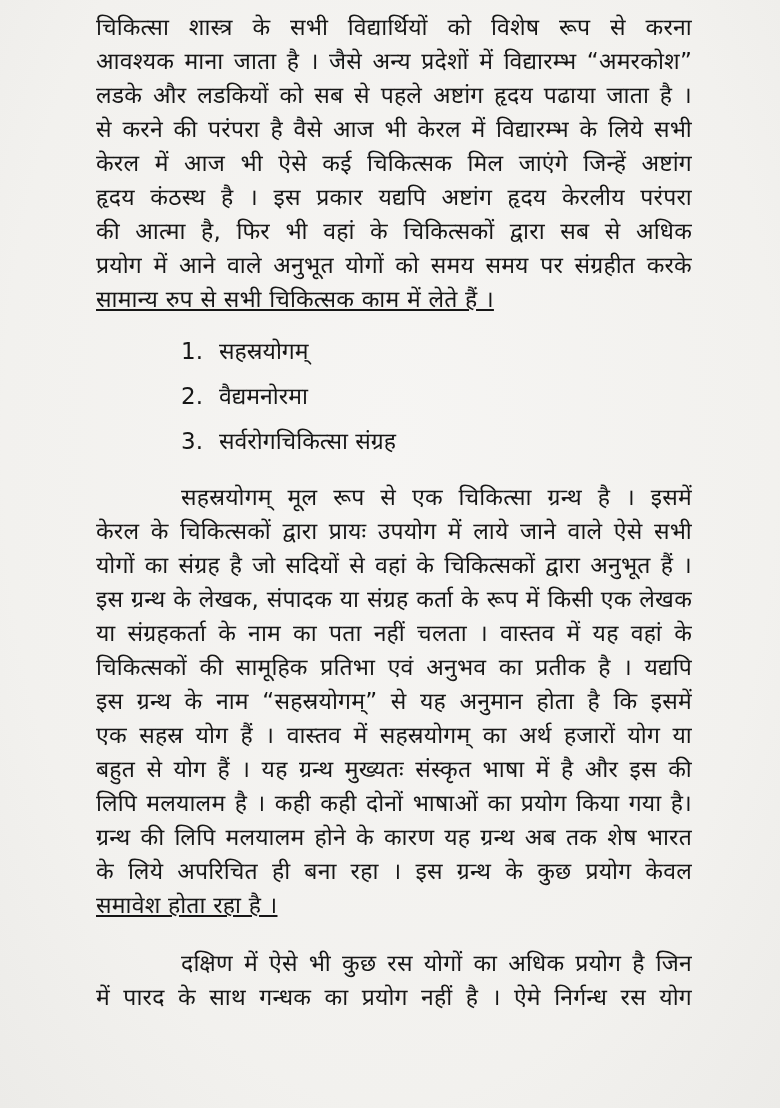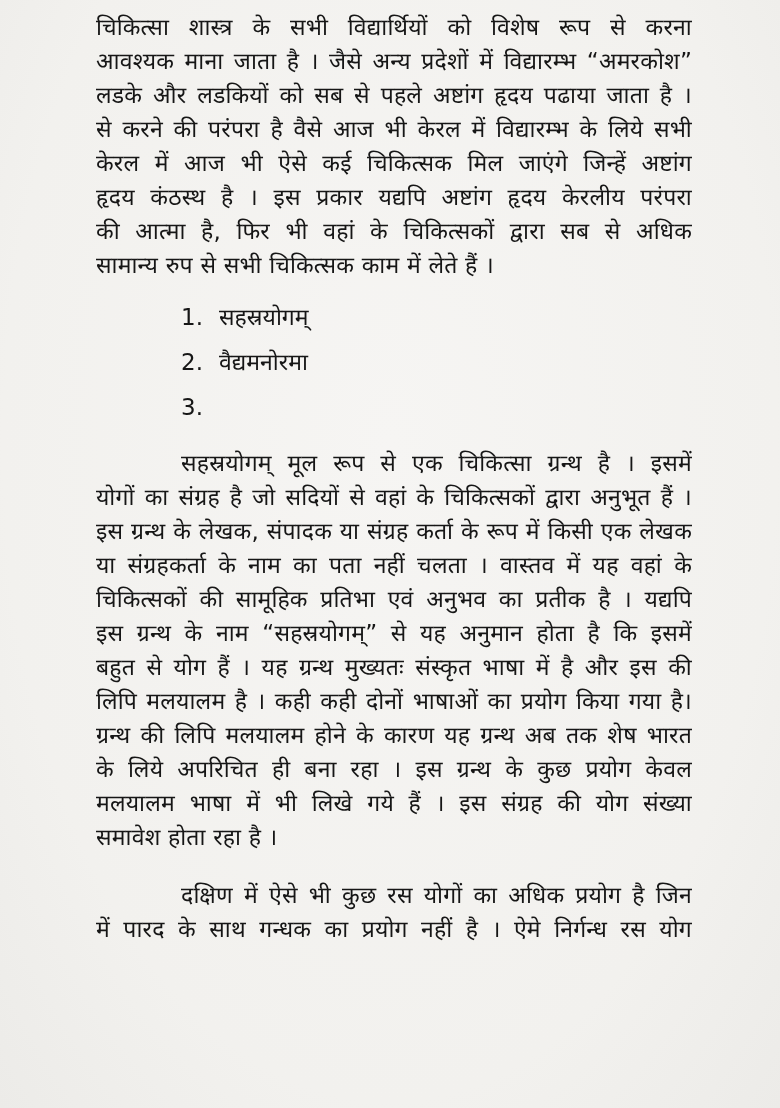--- a/index.html
+++ b/index.html
@@ -34,20 +34,21 @@
     text-align-last: justify;
     overflow: hidden;
     letter-spacing: 0.2px;
     text-rendering: optimizeLegibility;
   }
   
   .line::after { content: ""; display: inline-block; width: 0; }
   .line.flush-left {
     text-align: center;
     text-align-last: left;
+    text-decoration: underline;
   }
   .line.first-indent {
     text-indent: 85px;
     margin-top: 18px;
   }
   .para-1 { margin-bottom: 18px; }
   .book-list { margin: 0 0 22px 0; padding: 0; list-style: none; }
   .book-list .list-item {
     display: flex;
     align-items: baseline;
@@ -72,49 +73,52 @@
 <div class="page">
 
   <div class="para para-1">
     <div class="line">चिकित्सा शास्त्र के सभी विद्यार्थियों को विशेष रूप से करना</div>
     <div class="line">आवश्यक माना जाता है । जैसे अन्य प्रदेशों में विद्यारम्भ “अमरकोश”</div>
     <div class="line">लडके और लडकियों को सब से पहले अष्टांग हृदय पढाया जाता है ।</div>
     <div class="line">से करने की परंपरा है वैसे आज भी केरल में विद्यारम्भ के लिये सभी</div>
     <div class="line">केरल में आज भी ऐसे कई चिकित्सक मिल जाएंगे जिन्हें अष्टांग</div>
     <div class="line">हृदय कंठस्थ है । इस प्रकार यद्यपि अष्टांग हृदय केरलीय परंपरा</div>
     <div class="line">की आत्मा है, फिर भी वहां के चिकित्सकों द्वारा सब से अधिक</div>
+    <div class="line">प्रयोग में आने वाले अनुभूत योगों को समय समय पर संग्रहीत करके</div>
     <div class="line flush-left">सामान्य रुप से सभी चिकित्सक काम में लेते हैं ।</div>
   </div>
 
   <div class="book-list">
     <div class="list-item">
       <span class="list-number">1.</span>
       <span class="list-label">सहस्रयोगम्</span>
     </div>
     <div class="list-item">
       <span class="list-number">2.</span>
       <span class="list-label">वैद्यमनोरमा</span>
     </div>
     <div class="list-item">
       <span class="list-number">3.</span>
+      <span class="list-label">सर्वरोगचिकित्सा संग्रह</span>
     </div>
   </div>
 
   <div class="para para-2">
     <div class="line first-indent">सहस्रयोगम्  मूल  रूप  से  एक  चिकित्सा  ग्रन्थ  है ।  इसमें</div>
+    <div class="line">केरल के चिकित्सकों द्वारा प्रायः उपयोग में लाये जाने वाले ऐसे सभी</div>
     <div class="line">योगों का संग्रह है जो सदियों से वहां के चिकित्सकों द्वारा अनुभूत हैं ।</div>
     <div class="line">इस ग्रन्थ के लेखक, संपादक या संग्रह कर्ता के रूप में किसी एक लेखक</div>
     <div class="line">या संग्रहकर्ता के नाम का पता नहीं चलता ।  वास्तव में यह वहां के</div>
     <div class="line">चिकित्सकों की सामूहिक प्रतिभा एवं अनुभव  का प्रतीक है । यद्यपि</div>
     <div class="line">इस ग्रन्थ के नाम  “सहस्रयोगम्” से यह अनुमान होता है  कि इसमें</div>
+    <div class="line">एक सहस्र योग हैं । वास्तव में सहस्रयोगम् का अर्थ हजारों योग या</div>
     <div class="line">बहुत से योग हैं । यह ग्रन्थ मुख्यतः संस्कृत भाषा में है और इस की</div>
     <div class="line">लिपि मलयालम है । कही कही दोनों भाषाओं का प्रयोग किया गया है।</div>
     <div class="line">ग्रन्थ की लिपि मलयालम होने के कारण यह ग्रन्थ अब तक शेष भारत</div>
     <div class="line">के लिये अपरिचित  ही बना रहा ।  इस ग्रन्थ के कुछ  प्रयोग केवल</div>
-    <div class="line">मलयालम भाषा  में भी  लिखे गये हैं ।  इस संग्रह  की योग संख्या</div>
     <div class="line flush-left">समावेश होता रहा है ।</div>
   </div>
 
   <div class="para para-3">
     <div class="line first-indent">दक्षिण में ऐसे भी कुछ रस योगों का अधिक प्रयोग है जिन</div>
     <div class="line">में पारद के साथ गन्धक का  प्रयोग नहीं है । ऐमे निर्गन्ध  रस योग</div>
   </div>
 
 </div>
 

